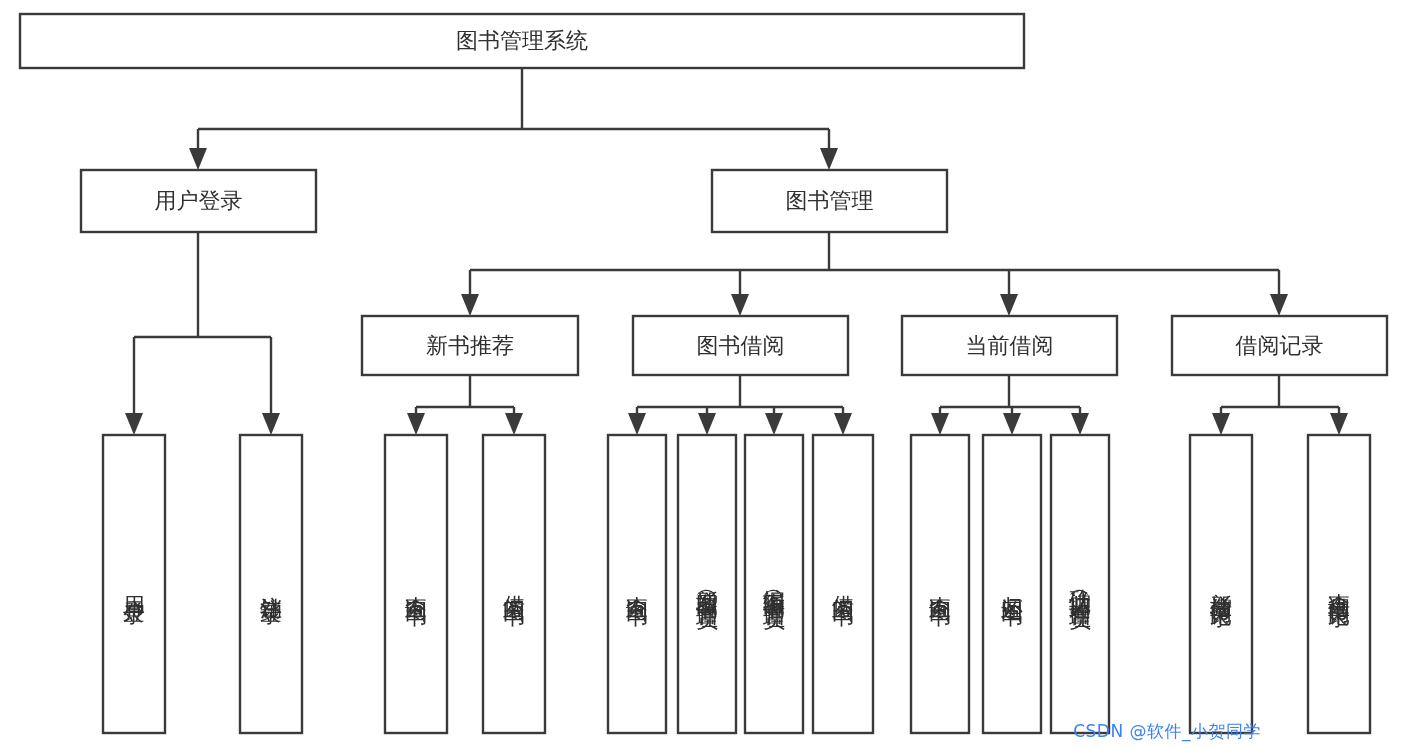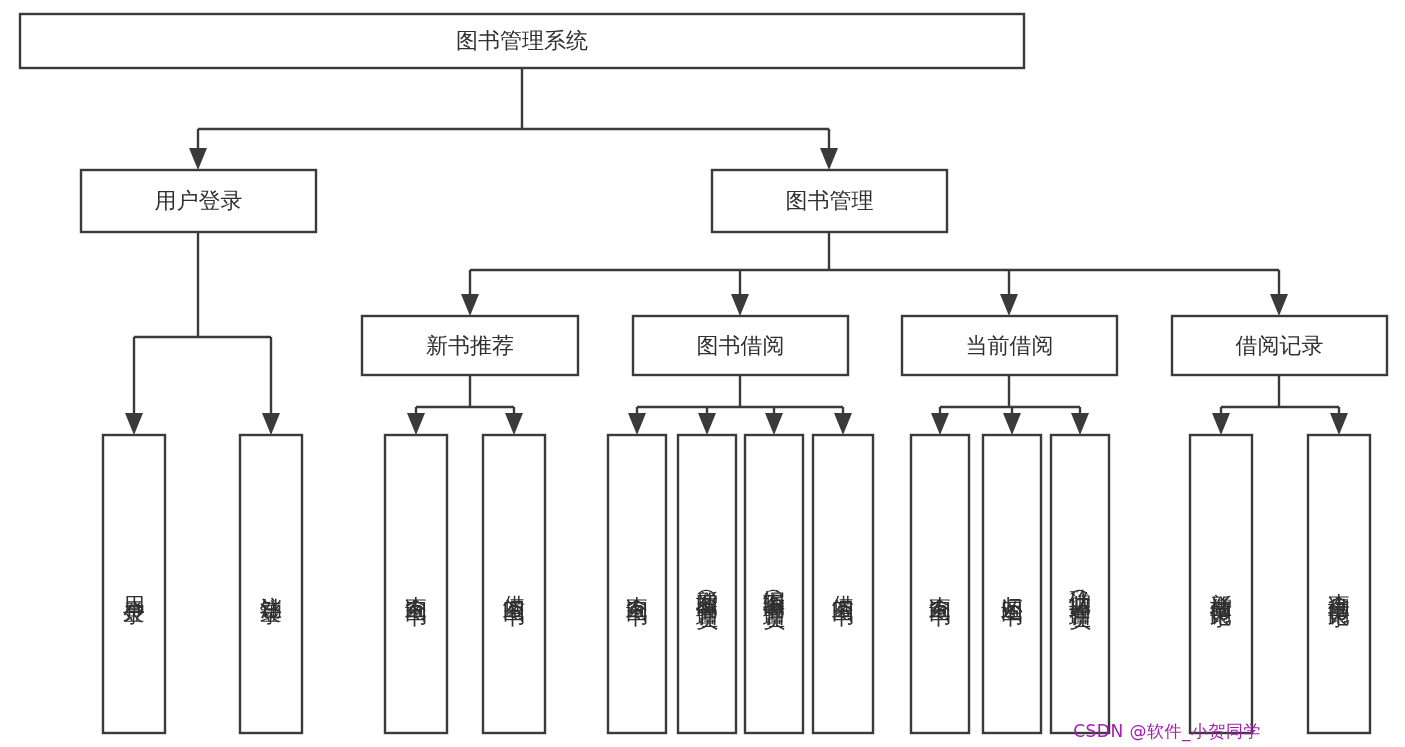--- a/index.html
+++ b/index.html
@@ -32,21 +32,21 @@
     font-family:"DejaVu Sans","Liberation Sans",sans-serif;
     font-size:22px;
     color:#2f2f2f;
     line-height:1;
     letter-spacing:3px;
     white-space:nowrap;
   }
   .watermark{
     position:absolute;right:8px;bottom:4px;
     font-family:"DejaVu Sans","Liberation Sans",sans-serif;
-    font-size:17px;color:#a21caf;
+    font-size:17px;color:#3b82f6;
     letter-spacing:0.5px;white-space:nowrap;
     pointer-events:none;
   }
 </style>
 </head>
 <body>
 
 <div id="diagram-root">
 
   <svg class="flow" viewBox="0 0 1405 747">

